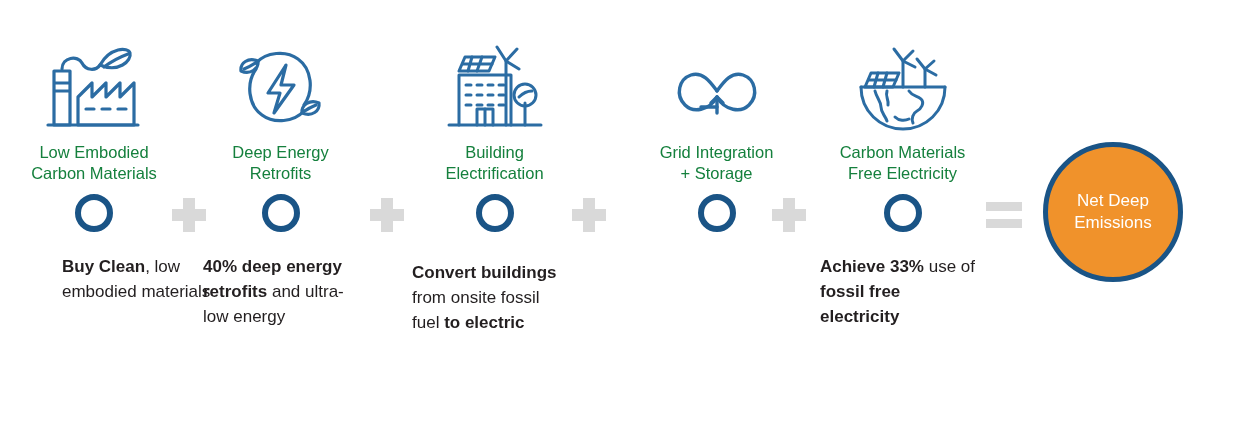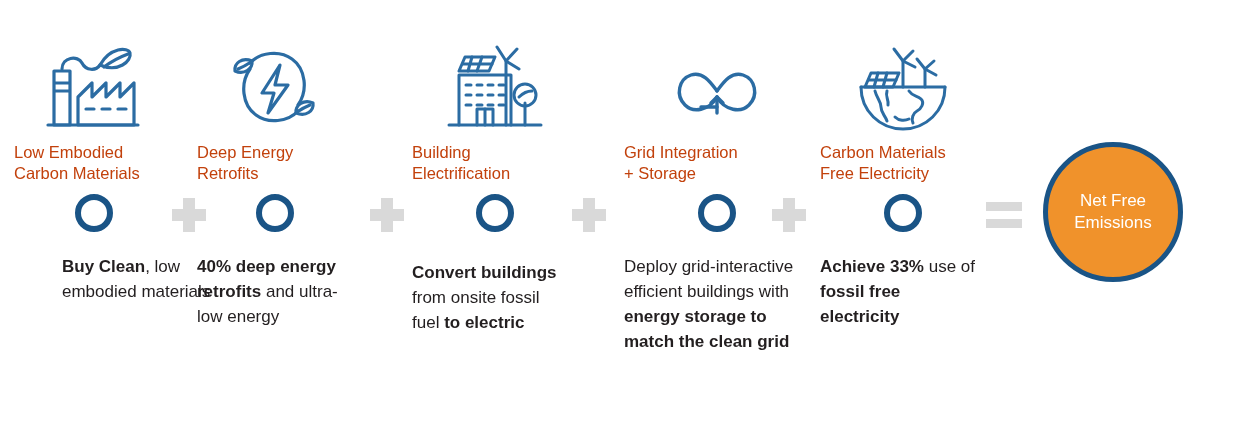--- a/index.html
+++ b/index.html
@@ -29,23 +29,24 @@
   }
   .pillar-icon {
     height: 105px;
     display: flex;
     align-items: flex-end;
     justify-content: center;
   }
   .pillar-icon svg { display: block; }
 
   .pillar-title {
+    text-align: center;
     font-size: 16.5px;
     line-height: 21px;
-    color: #c2410c;
+    color: #15803d;
     margin-top: 7px;
     white-space: pre-line;
   }
 
   .ring-wrap {
     display: flex;
     justify-content: center;
     margin-top: 10px;
   }
   .ring {
@@ -155,21 +156,21 @@
     </div>
     <div class="pillar-body" style="width:152px;margin-left:48px;">
       <b>Buy Clean</b><span>, low embodied materials</span>
     </div>
   </div>
 
   <div class="op" style="left:172px;">
     <div class="plus"></div>
   </div>
 
-  <div class="pillar" style="left:197px; top:30px; width:155px;">
+  <div class="pillar" style="left:203px; top:30px; width:155px;">
     <div class="pillar-icon">
       <svg width="106" height="96" viewBox="0 0 106 96" fill="none" stroke="#2b6ca3" stroke-width="3.2" stroke-linecap="round" stroke-linejoin="round">
 
         <path d="M28 24 C38 13, 58 11, 70 20 C84 30, 86 52, 76 66" fill="none"></path>
         <path d="M76 72 C66 83, 46 85, 34 76 C20 66, 18 44, 28 30" fill="none"></path>
 
         <path d="M30 22 C20 18, 12 24, 13 32 C22 36, 31 30, 30 22 Z" fill="none"></path>
         <path d="M16 30 C21 28, 26 25, 29 23" fill="none"></path>
 
         <path d="M74 74 C84 78, 92 72, 91 64 C82 60, 73 66, 74 74 Z" fill="none"></path>
@@ -242,23 +243,20 @@
         <path d="M56 58 L56 74"></path>
         <path d="M50 64 L56 58 L62 64"></path>
         <path d="M40 68 L56 68"></path>
       </svg>
     </div>
     <div class="pillar-title">Grid Integration
 + Storage</div>
     <div class="ring-wrap">
       <div class="ring"></div>
     </div>
-    <div class="pillar-body" style="width:182px;">
-      <span>Deploy grid-interactive efficient buildings with </span><b>energy storage to match the clean grid</b>
-    </div>
   </div>
 
   <div class="op" style="left:772px;">
     <div class="plus"></div>
   </div>
 
   <div class="pillar" style="left:820px; top:30px; width:165px;">
     <div class="pillar-icon">
       <svg width="112" height="96" viewBox="0 0 112 96" fill="none" stroke="#2b6ca3" stroke-width="3" stroke-linecap="round" stroke-linejoin="round">
 
@@ -290,17 +288,17 @@
   </div>
 
   <div class="op" style="left:986px; top:202px;">
     <div class="equals">
       <span class="bar-top"></span>
       <span class="bar-bottom"></span>
     </div>
   </div>
 
   <div id="result">
-    <div class="result-label">Net Free
+    <div class="result-label">Net Deep
 Emissions</div>
   </div>
 
 </div>
 
 </body></html>

